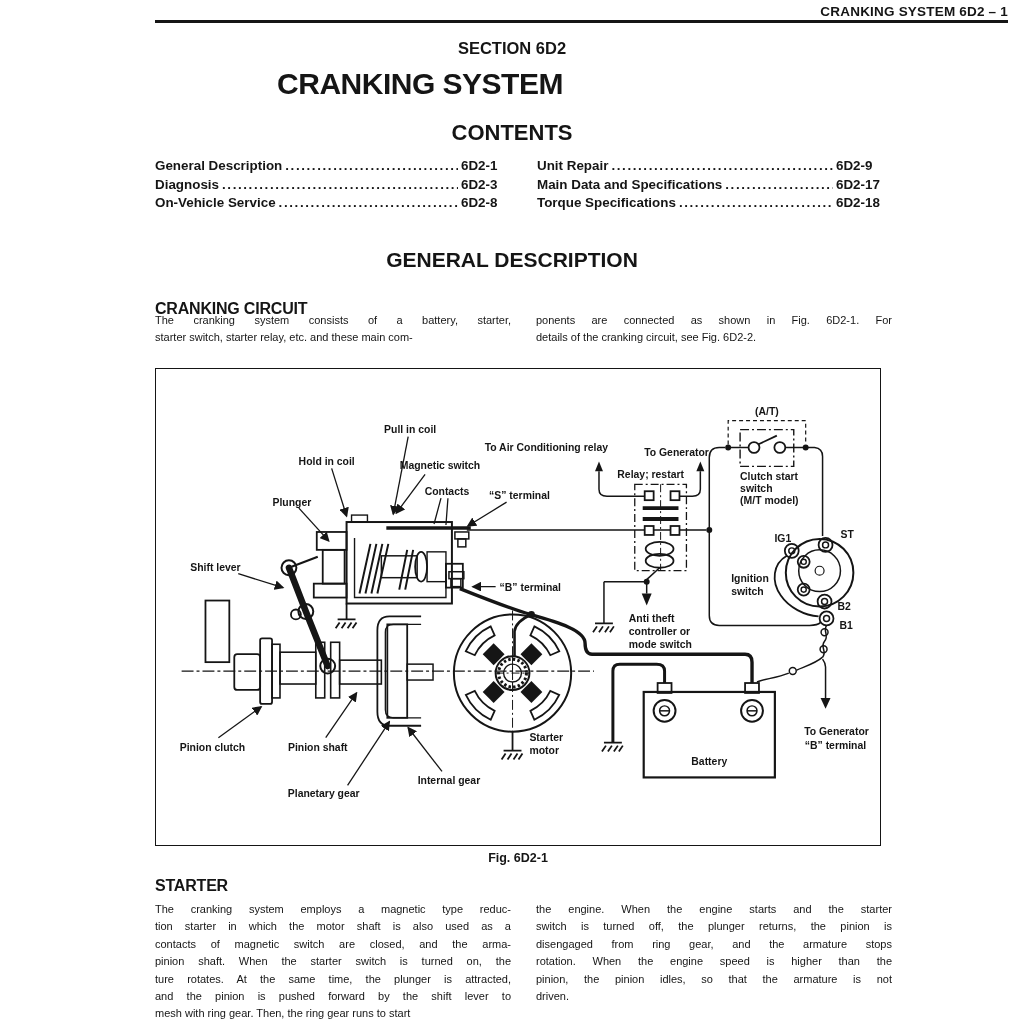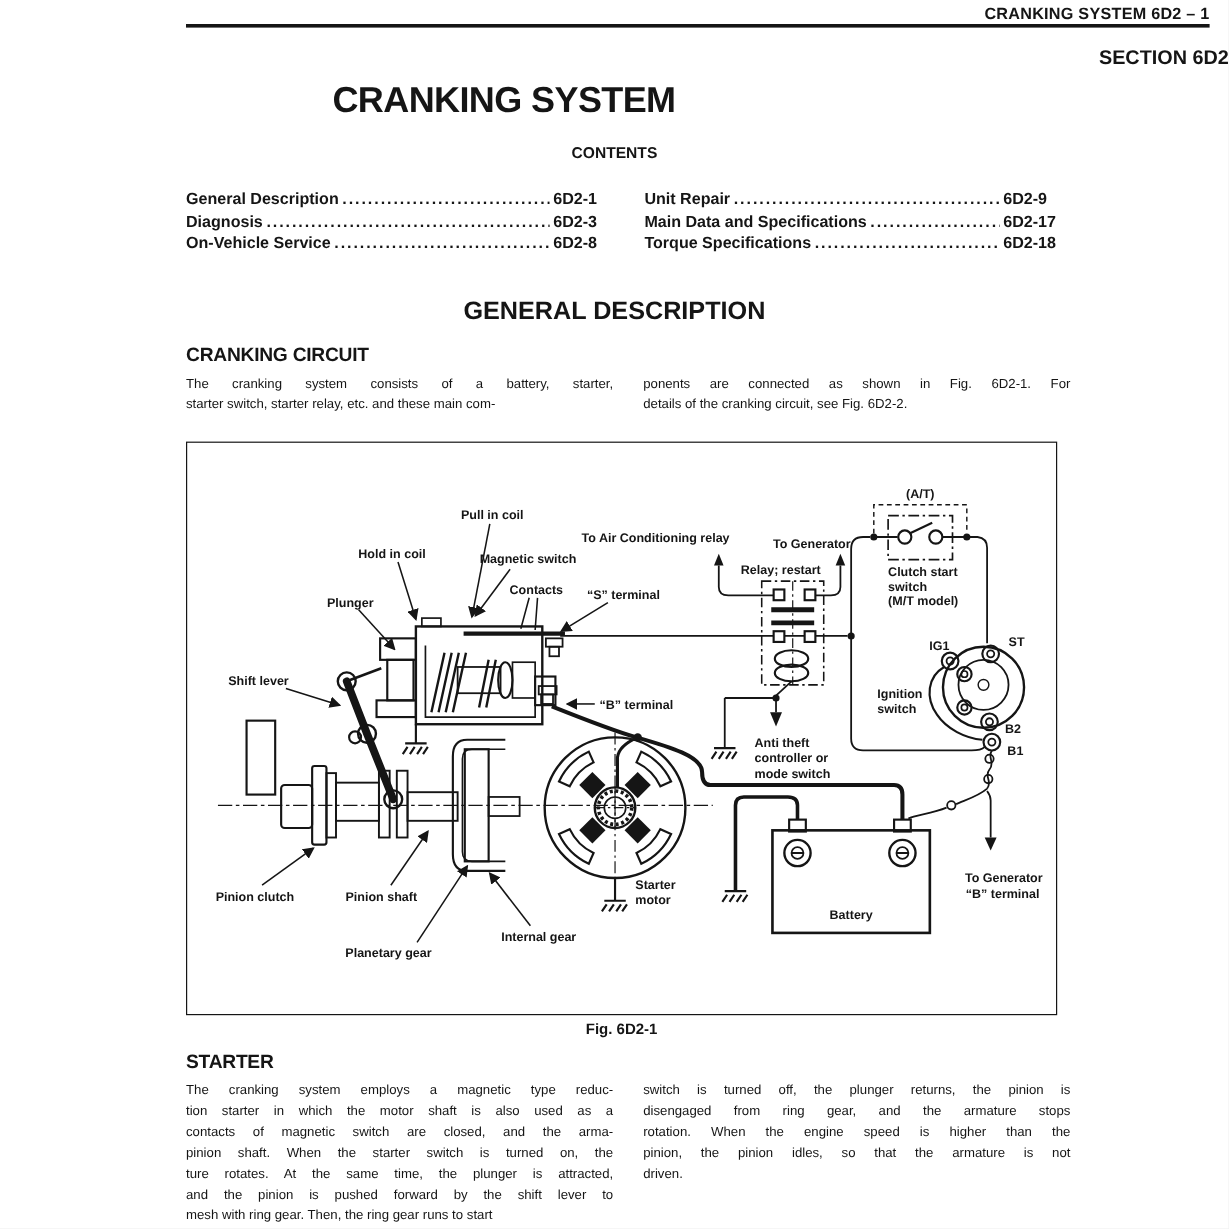--- a/index.html
+++ b/index.html
@@ -1,22 +1,22 @@
 <!DOCTYPE html>
 <html><head>
 <meta charset="utf-8">
 <style>
   html,body{margin:0;padding:0;background:#e8e8e8;}
   #page{position:relative;width:1024px;height:1024px;background:#ffffff;
         font-family:"Liberation Sans",sans-serif;color:#151515;overflow:hidden;}
   .hdr-text{position:absolute;top:4px;right:16px;font-size:13.5px;font-weight:bold;letter-spacing:.2px;}
   .hdr-rule{position:absolute;top:20px;left:155px;width:853px;height:2.5px;background:#151515;}
-  .section-label{position:absolute;top:39px;left:0;width:1024px;text-align:right;font-size:16.5px;font-weight:bold;}
+  .section-label{position:absolute;top:39px;left:0;width:1024px;text-align:center;font-size:16.5px;font-weight:bold;}
   .big-title{position:absolute;top:67px;left:0;width:840px;text-align:center;font-size:30px;font-weight:bold;letter-spacing:-.5px;}
-  .contents-title{position:absolute;top:120px;left:0;width:1024px;text-align:center;font-size:13px;font-weight:bold;}
+  .contents-title{position:absolute;top:120px;left:0;width:1024px;text-align:center;font-size:22px;font-weight:bold;}
   .toc{position:absolute;top:158px;left:155px;width:731px;display:flex;gap:26px;}
   .toc-col{width:356px;font-size:13.4px;font-weight:bold;}
   .toc-col:last-child{width:349px;}
   .toc-row{display:flex;align-items:baseline;height:18.6px;}
   .toc-label{white-space:nowrap;}
   .toc-dots{flex:1;overflow:hidden;white-space:nowrap;letter-spacing:1.6px;margin:0 3px;}
   .toc-page{width:50px;white-space:nowrap;}
   .gd-title{position:absolute;top:248px;left:0;width:1024px;text-align:center;font-size:21px;font-weight:bold;}
   .sub-h{position:absolute;left:155px;font-size:16px;font-weight:bold;letter-spacing:-.2px;}
   .col{position:absolute;width:356px;font-size:11px;line-height:17.4px;text-align:justify;}
@@ -71,21 +71,21 @@
         </div>
         <div class="toc-row">
           <span class="toc-label">Torque Specifications</span>
           <span class="toc-dots">................................................................................</span>
           <span class="toc-page">6D2-18</span>
         </div>
       </div>
   </div>
 
   <div class="gd-title">GENERAL DESCRIPTION</div>
-  <div class="sub-h" style="top:288px;">CRANKING CIRCUIT</div>
+  <div class="sub-h" style="top:300px;">CRANKING CIRCUIT</div>
 
   <div class="col" style="top:312px;left:155px;">
       <div>The cranking system consists of a battery, starter,</div>
       <div class="ll">starter switch, starter relay, etc. and these main com-</div>
     </div>
   <div class="col" style="top:312px;left:536px;">
       <div>ponents are connected as shown in Fig. 6D2-1.  For</div>
       <div class="ll">details of the cranking circuit, see Fig. 6D2-2.</div>
     </div>
 
@@ -344,19 +344,20 @@
   <div class="col" style="top:901px;left:155px;">
       <div>The cranking system employs a magnetic type reduc-</div>
       <div>tion starter in which the motor shaft is also used as a</div>
       <div>contacts of magnetic switch are closed, and the arma-</div>
       <div>pinion shaft.  When the starter switch is turned on, the</div>
       <div>ture rotates. At the same time, the plunger is attracted,</div>
       <div>and the pinion is pushed forward by the shift lever to</div>
       <div class="ll">mesh with ring gear. Then, the ring gear runs to start</div>
     </div>
   <div class="col" style="top:901px;left:536px;">
+      <div>the engine.  When the engine starts and the starter</div>
       <div>switch is turned off, the plunger returns, the pinion is</div>
       <div>disengaged from ring gear, and the armature stops</div>
       <div>rotation.  When the engine speed is higher than the</div>
       <div>pinion, the pinion idles, so that the armature is not</div>
       <div class="ll">driven.</div>
     </div>
 </div>
 
 </body></html>

